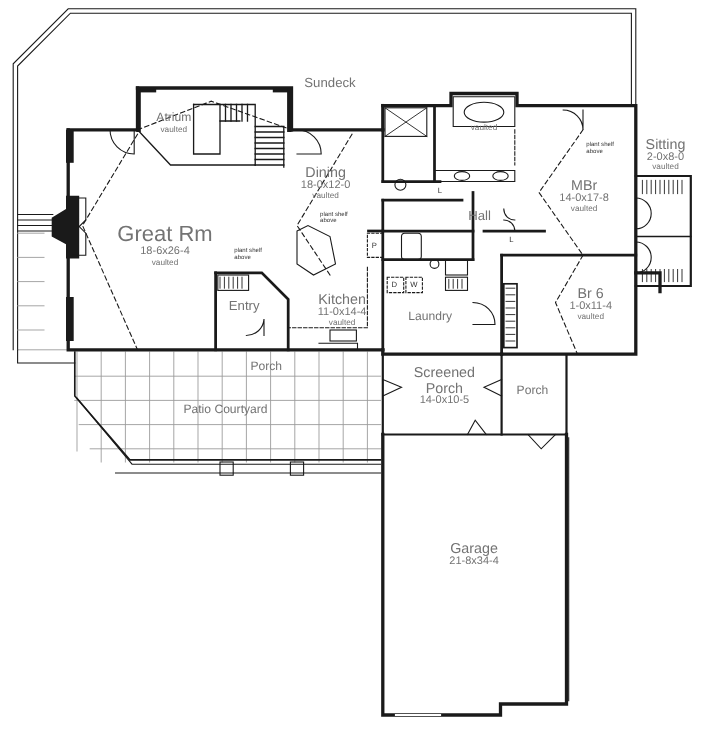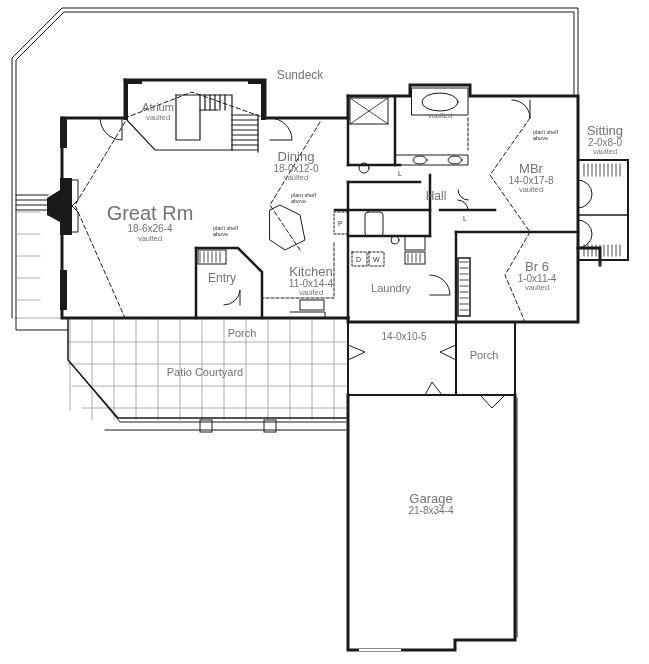--- a/index.html
+++ b/index.html
@@ -205,20 +205,21 @@
   <span class="n">Sitting</span>
   <span class="d">2-0x8-0</span>
   <span class="v">vaulted</span>
 </div>
 <div class="lbl" style="left:537px; top:260px;">
   <span class="n">Br 6</span>
   <span class="d">1-0x11-4</span>
   <span class="v">vaulted</span>
 </div>
 <div class="lbl" style="left:404px; top:332px; width:90px; white-space:normal;">
+  <span class="n">Screened Porch</span>
   <span class="d">14-0x10-5</span>
 </div>
 <div class="lbl" style="left:242px; top:328px;">
   <span class="n" style="font-size:11px">Porch</span>
 </div>
 <div class="lbl" style="left:484px; top:350px;">
   <span class="n" style="font-size:11px">Porch</span>
 </div>
 <div class="lbl" style="left:205px; top:367px;">
   <span class="n" style="font-size:11px">Patio Courtyard</span>

